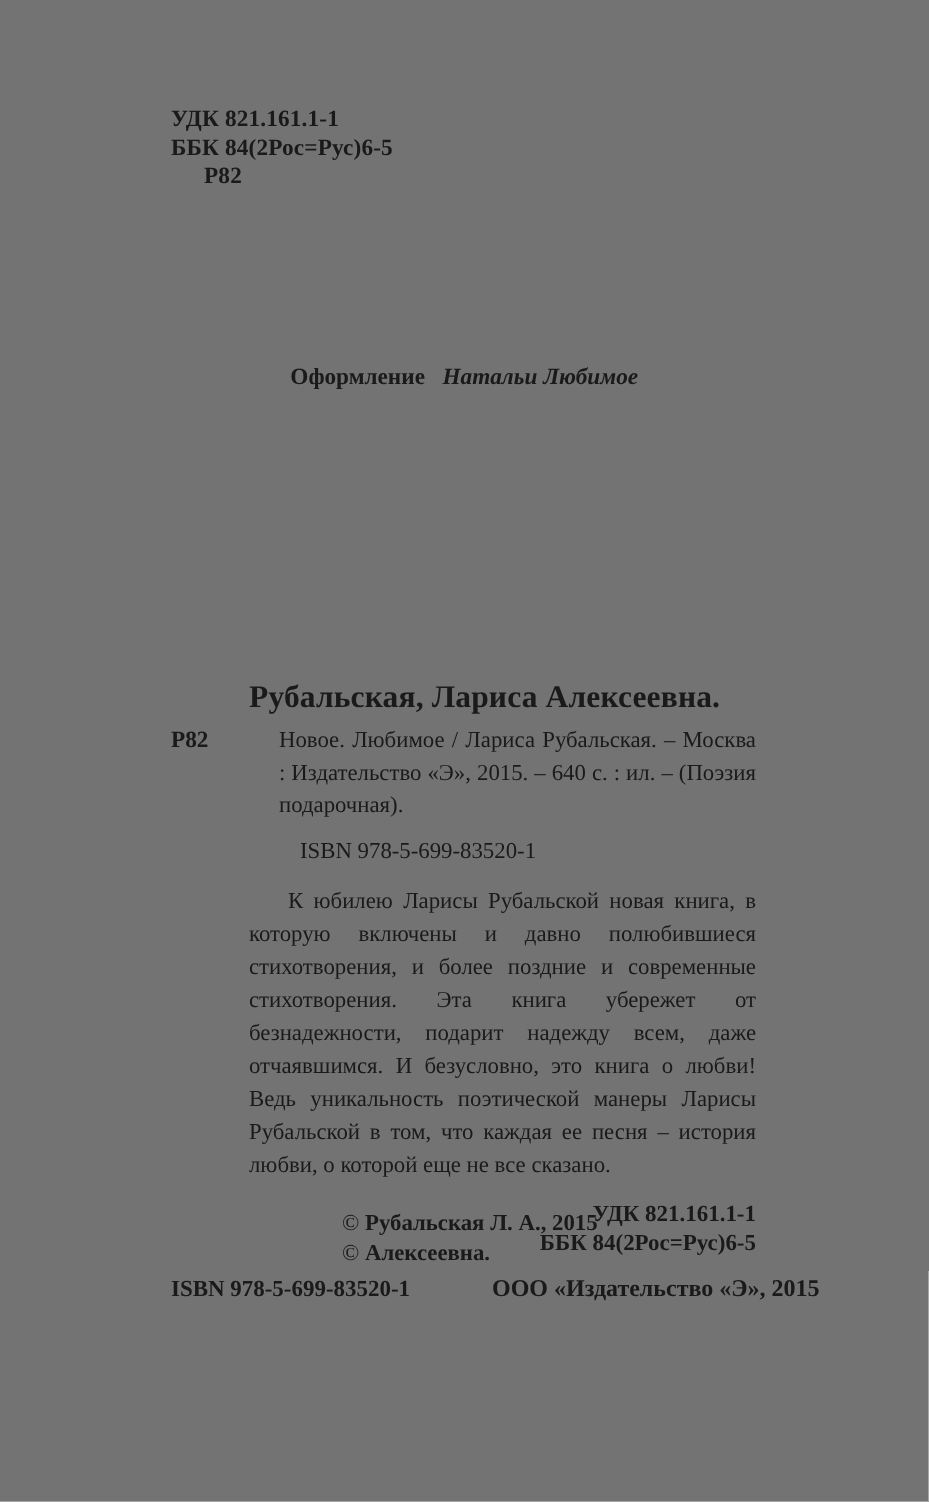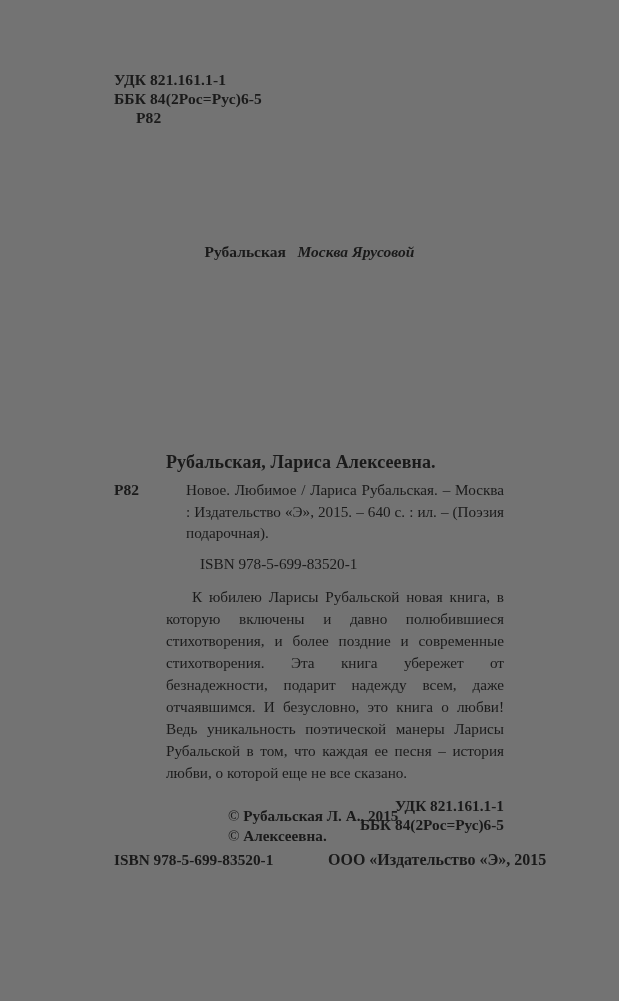--- a/index.html
+++ b/index.html
@@ -54,21 +54,21 @@
 
   
   .card {
     position: absolute;
     left: 114px;
     top: 452px;
     width: 390px;
   }
   .card .author {
     font-weight: bold;
-    font-size: 18px;
+    font-size: 21px;
     margin: 0 0 6px 52px;
     letter-spacing: 0.1px;
   }
   .card-body {
     position: relative;
     font-size: 15.2px;
     line-height: 21.5px;
   }
   .card-sig {
     position: absolute;
@@ -143,23 +143,23 @@
 
 <div class="page">
 
   <div class="udk-block">
     <div>УДК 821.161.1-1</div>
     <div>ББК 84(2Рос=Рус)6-5</div>
     <div class="line3">Р82</div>
   </div>
 
   <div class="designer">
-    <span class="label">Рубальская</span>
+    <span class="label">Оформление</span>
     <span>&nbsp;</span>
-    <span class="name">Москва Ярусовой</span>
+    <span class="name">Натальи Любимое</span>
   </div>
 
   <div class="card">
     <div class="author">Рубальская, Лариса Алексеевна.</div>
 
     <div class="card-body">
       <div class="card-sig">Р82</div>
       <div class="card-desc">Новое. Любимое / Лариса Рубальская. – Москва : Издательство «Э», 2015. – 640 с. : ил. – (Поэзия подарочная).</div>
     </div>
 

